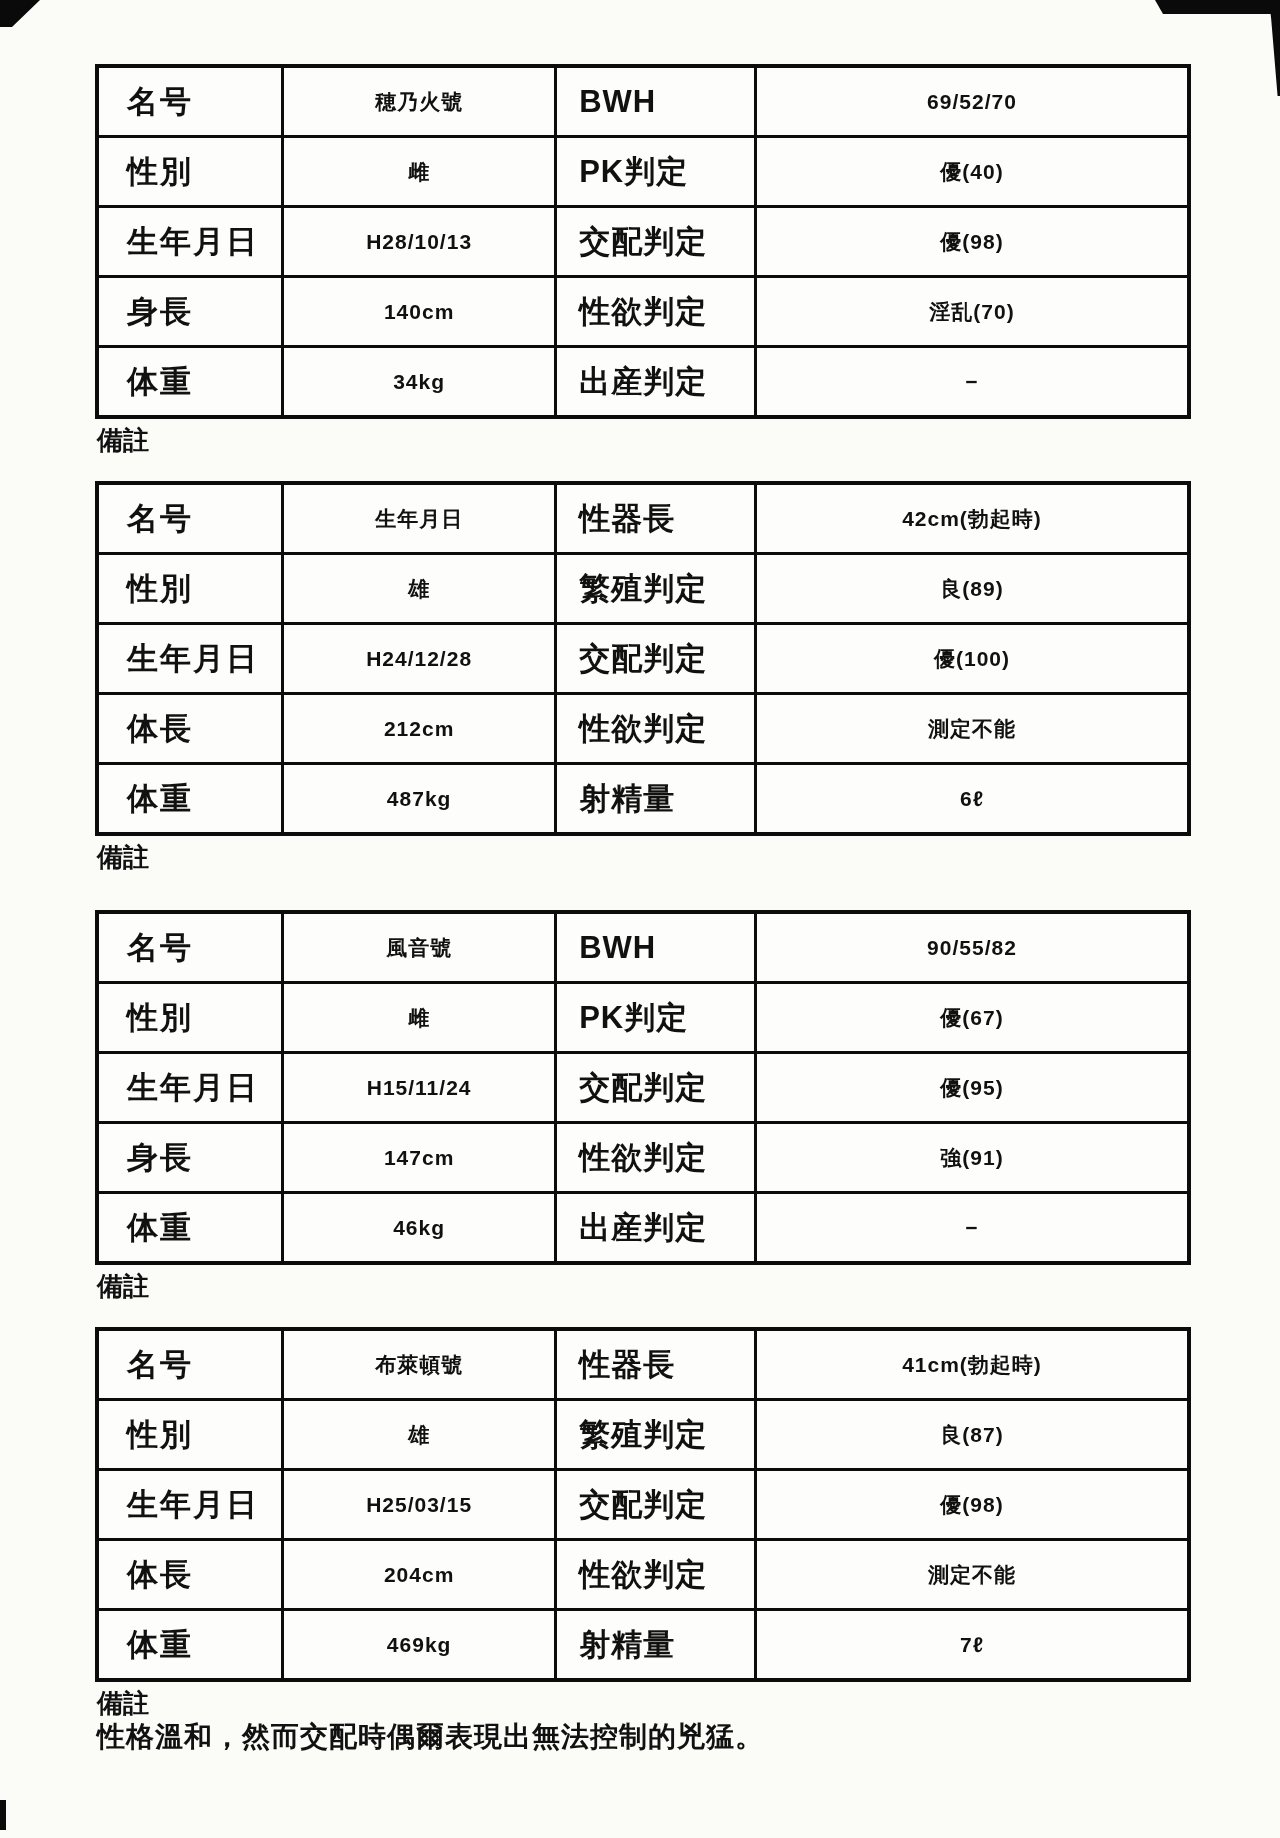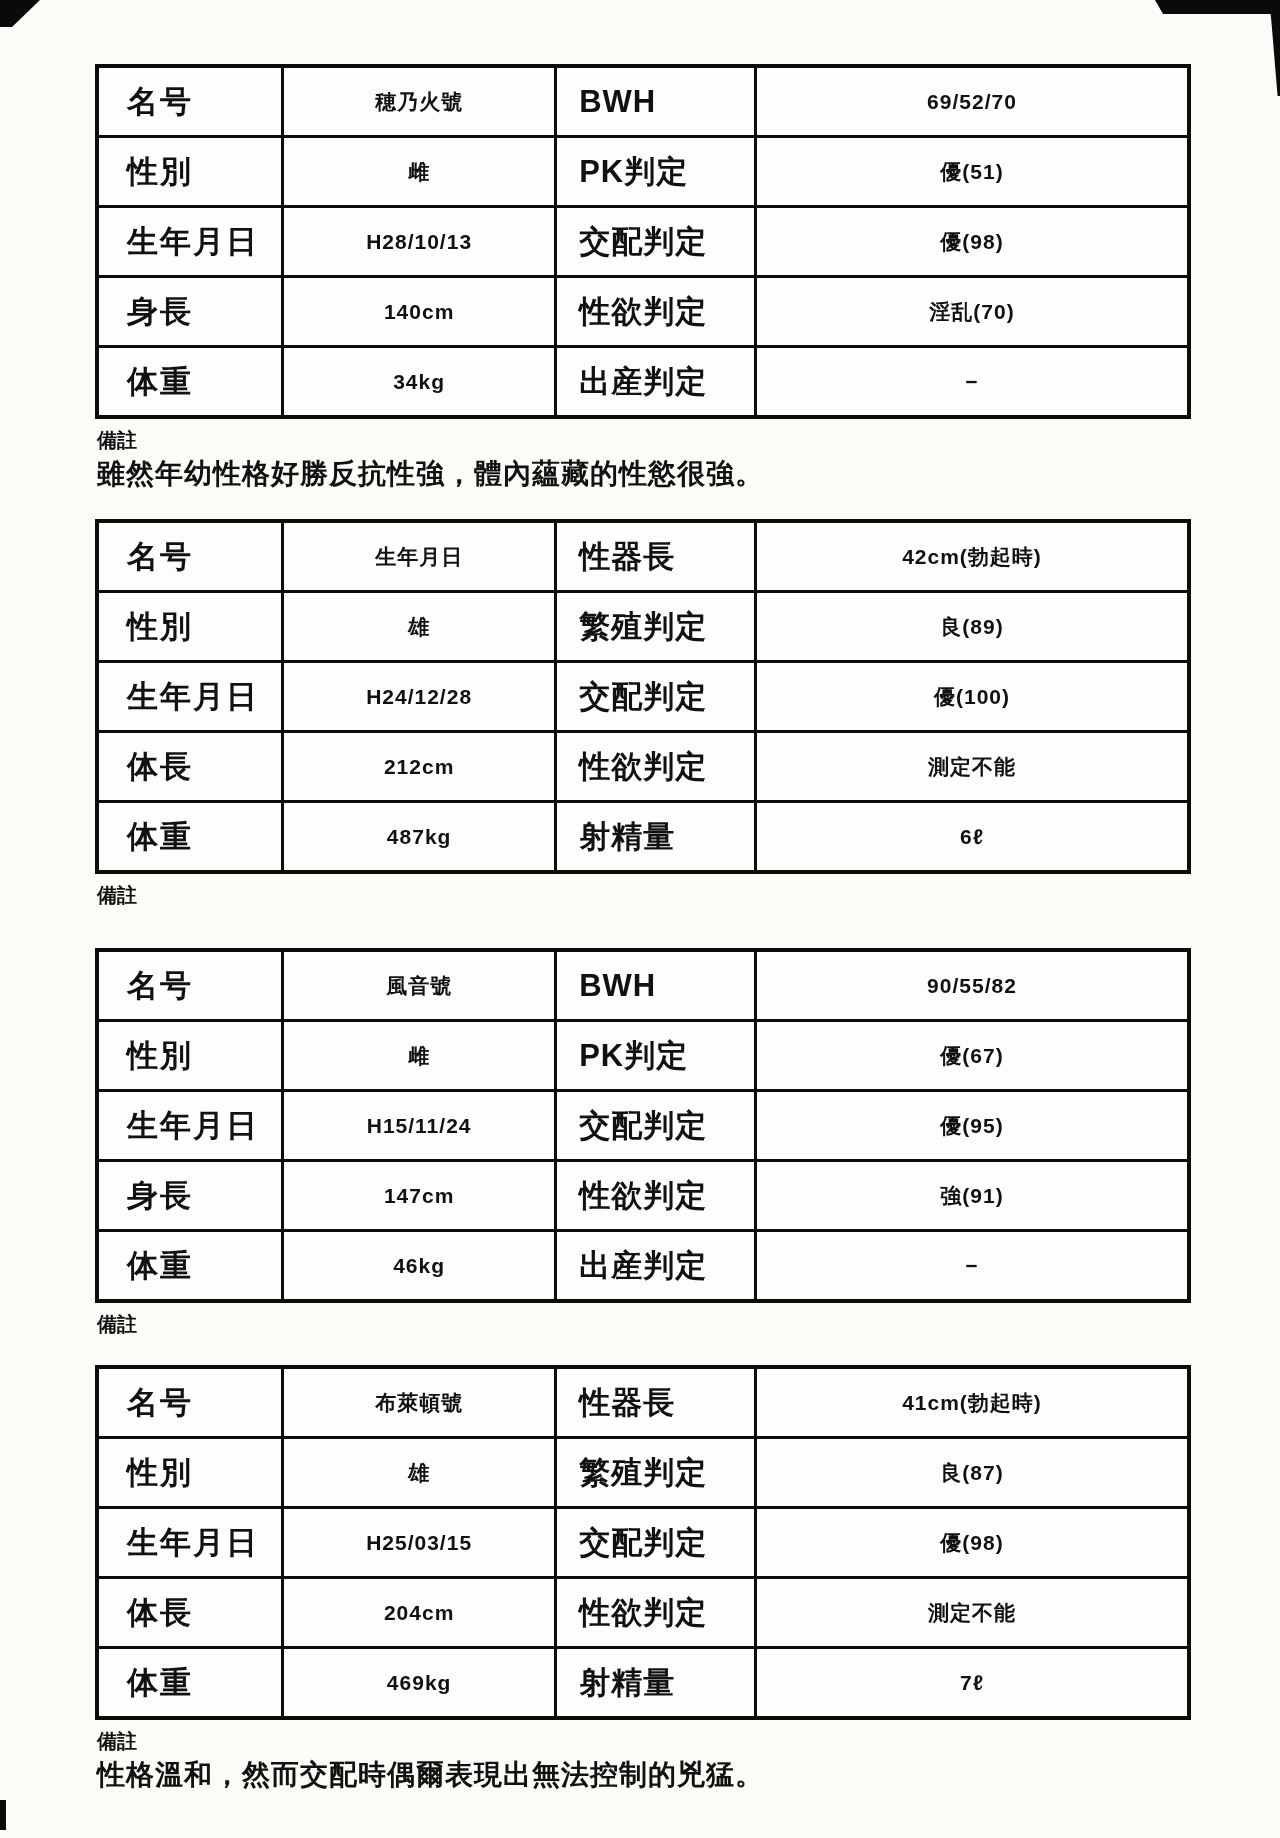--- a/index.html
+++ b/index.html
@@ -48,21 +48,21 @@
     font-weight:600;
     font-size:21px;
     letter-spacing:1px;
   }
   .remark{
     margin:6px 0 0 2px;
   }
   .remark .remark-label{
     font-family:"DejaVu Serif", serif;
     font-weight:700;
-    font-size:20px;
+    font-size:26px;
     line-height:30px;
   }
   .remark .remark-text{
     font-family:"DejaVu Serif", serif;
     font-weight:600;
     font-size:28px;
     line-height:38px;
     letter-spacing:1px;
   }
   .t1{margin-top:64px;}
@@ -108,21 +108,21 @@
         <tr>
       <td class="lbl">名号</td>
       <td class="val">穂乃火號</td>
       <td class="lbl lbl3">BWH</td>
       <td class="val">69/52/70</td>
     </tr>
     <tr>
       <td class="lbl">性別</td>
       <td class="val">雌</td>
       <td class="lbl lbl3">PK判定</td>
-      <td class="val">優(51)</td>
+      <td class="val">優(40)</td>
     </tr>
     <tr>
       <td class="lbl">生年月日</td>
       <td class="val">H28/10/13</td>
       <td class="lbl lbl3">交配判定</td>
       <td class="val">優(98)</td>
     </tr>
     <tr>
       <td class="lbl">身長</td>
       <td class="val">140cm</td>
@@ -132,21 +132,20 @@
     <tr>
       <td class="lbl">体重</td>
       <td class="val">34kg</td>
       <td class="lbl lbl3">出産判定</td>
       <td class="val">−</td>
     </tr>
   </tbody>
     </table>
   <div class="remark">
     <div class="remark-label">備註</div>
-    <div class="remark-text">雖然年幼性格好勝反抗性強，體內蘊藏的性慾很強。</div>
   </div>
 
   <table class="spec-table t2">
     <colgroup>
         <col style="width:17%">
         <col style="width:25%">
         <col style="width:18.3%">
         <col style="width:39.7%">
       </colgroup>
     <tbody>

